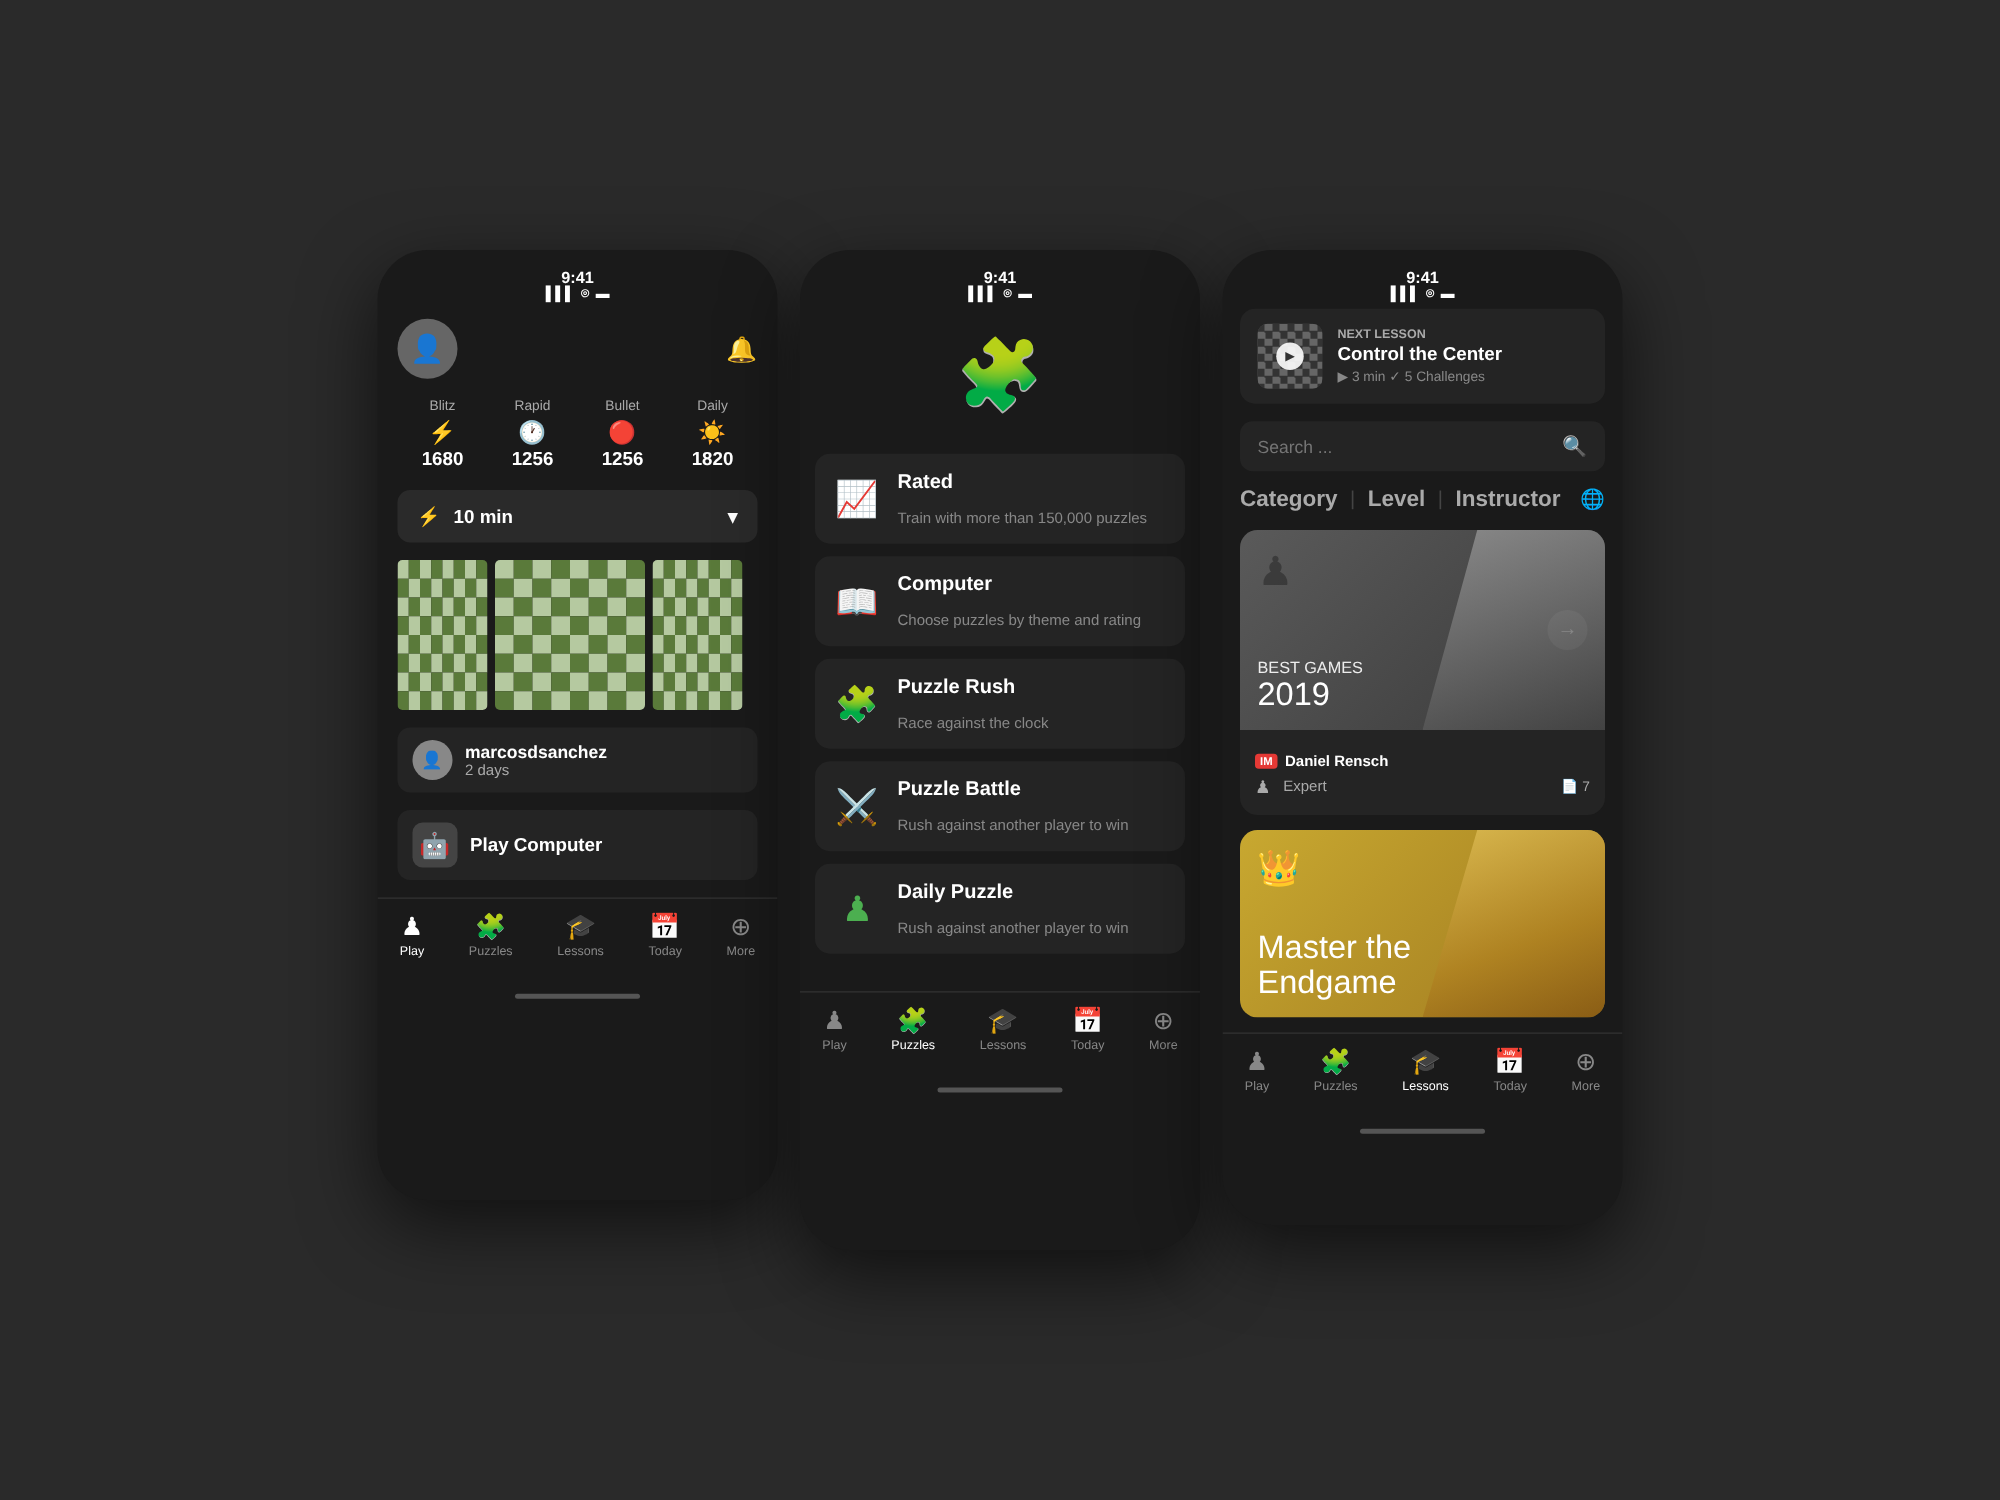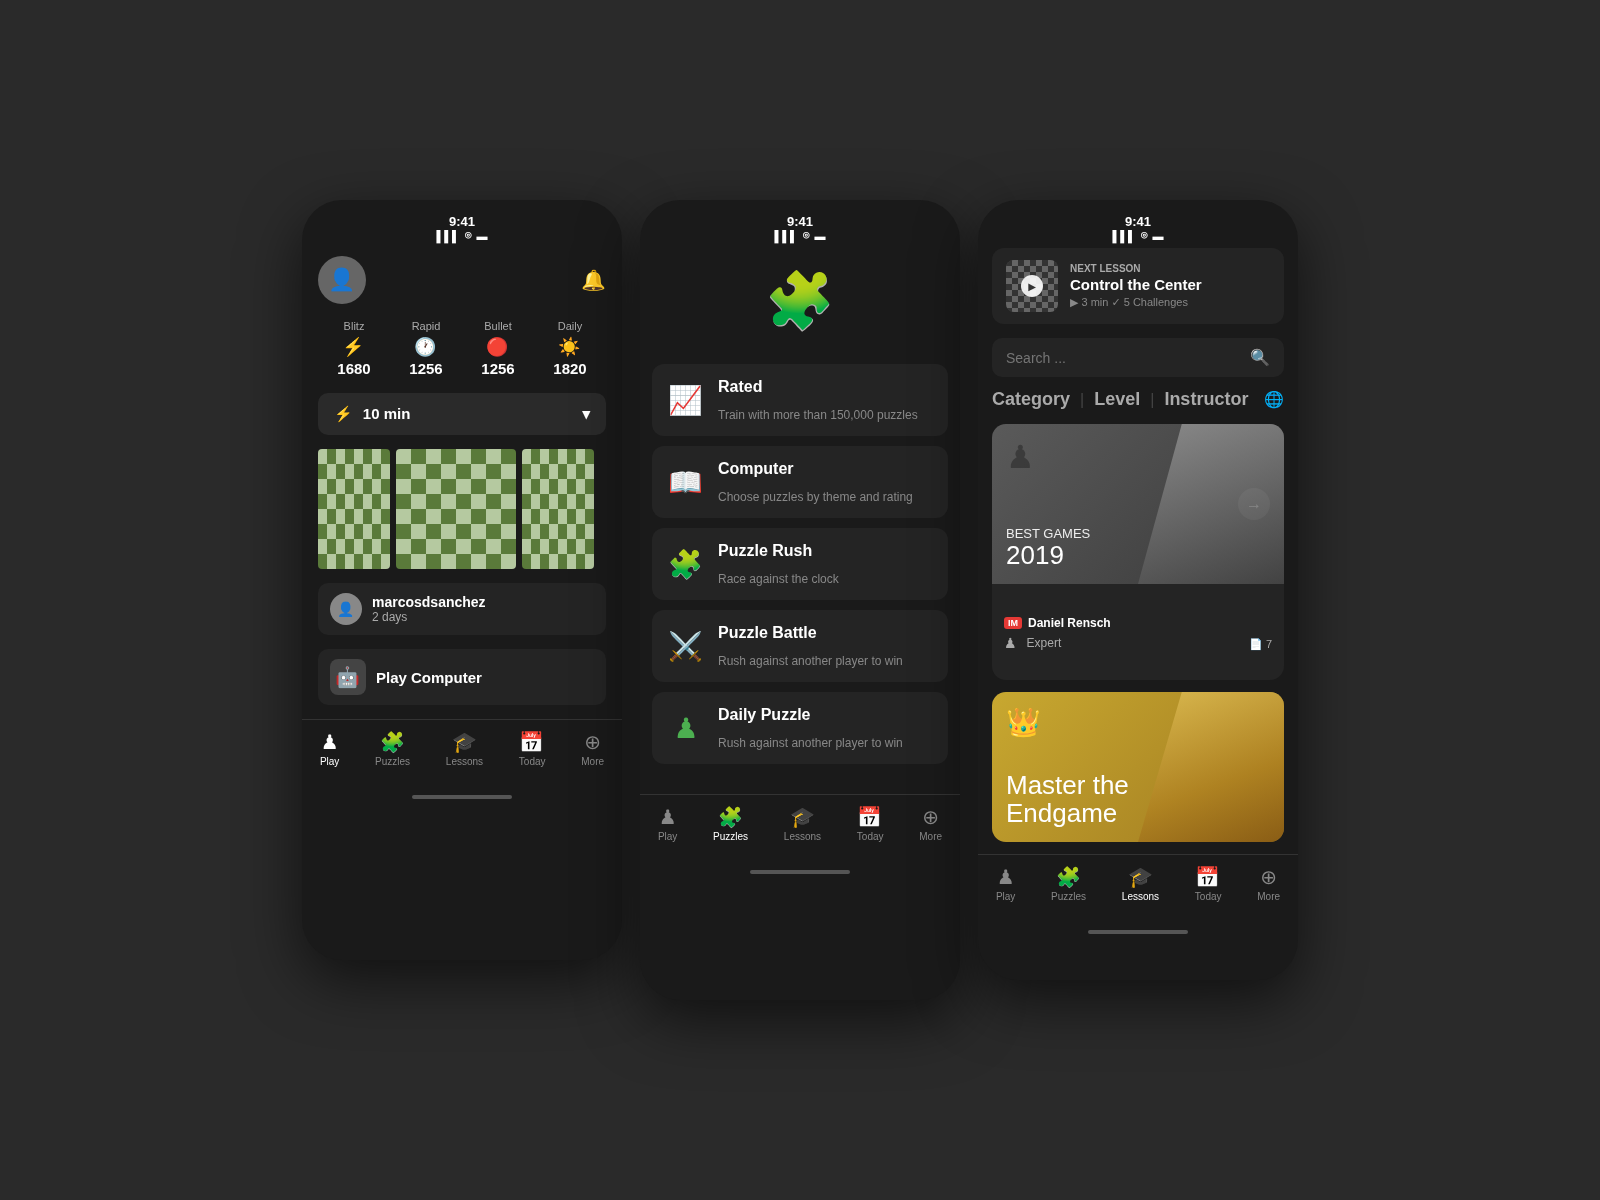--- a/index.html
+++ b/index.html
@@ -726,21 +726,21 @@
         <div class="lesson-card-grey">
           <div class="chess-logo-overlay">♟</div>
           <div class="card-text-overlay">
             <div class="card-big-subtitle">BEST GAMES</div>
             <div class="card-big-title">2019</div>
           </div>
           <div class="card-arrow">→</div>
 
           <div style="position:absolute;right:0;top:0;bottom:0;width:50%;background:linear-gradient(160deg,#999 0%,#666 60%,#444 100%);clip-path:polygon(30% 0%,100% 0%,100% 100%,0% 100%);opacity:0.8;"></div>
         </div>
-        <div style="background:#242424;padding:28px 12px;">
+        <div style="background:#242424;padding:14px 12px;">
           <div class="instructor-row">
             <span class="im-badge">IM</span>
             <span class="instructor-name">Daniel Rensch</span>
           </div>
           <div class="instructor-row" style="margin-top:4px;">
             <span style="font-size:14px;color:#aaa;">♟</span>
             <span class="instructor-level" style="margin-left:4px;color:#aaa;font-size:12px;">Expert</span>
             <span style="margin-left:auto;">
               <span style="color:#aaa;font-size:11px;">📄 7</span>
             </span>

